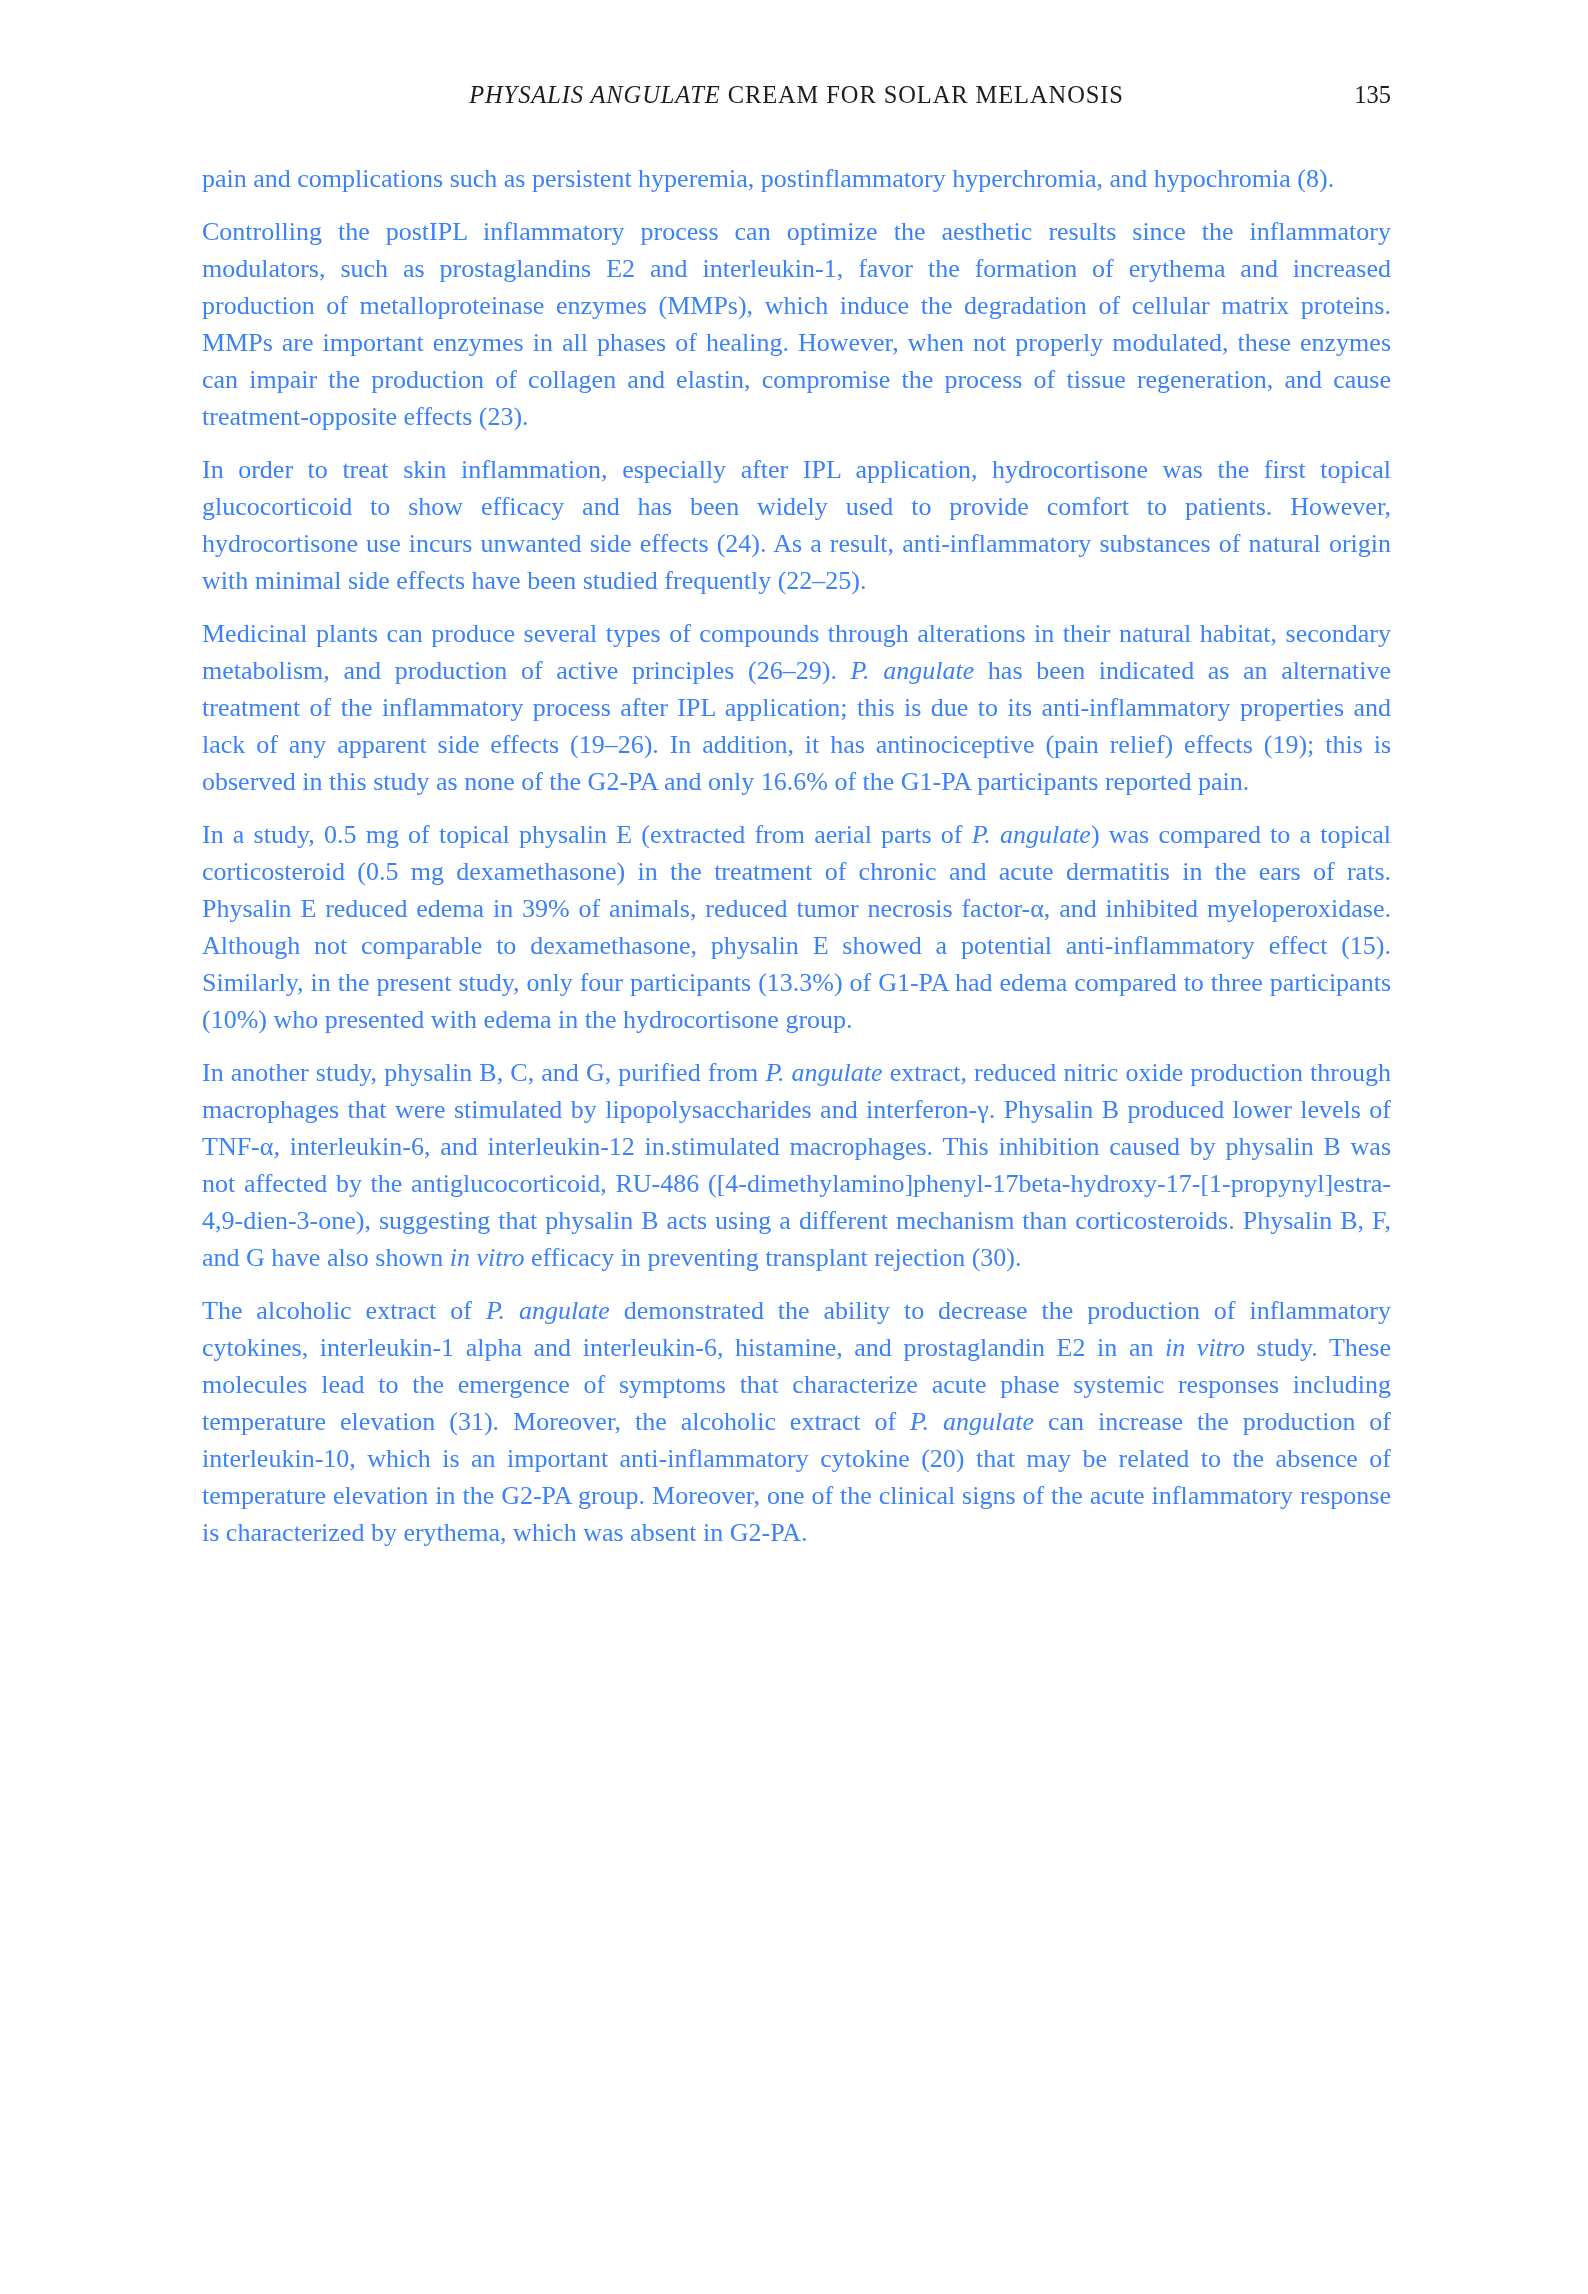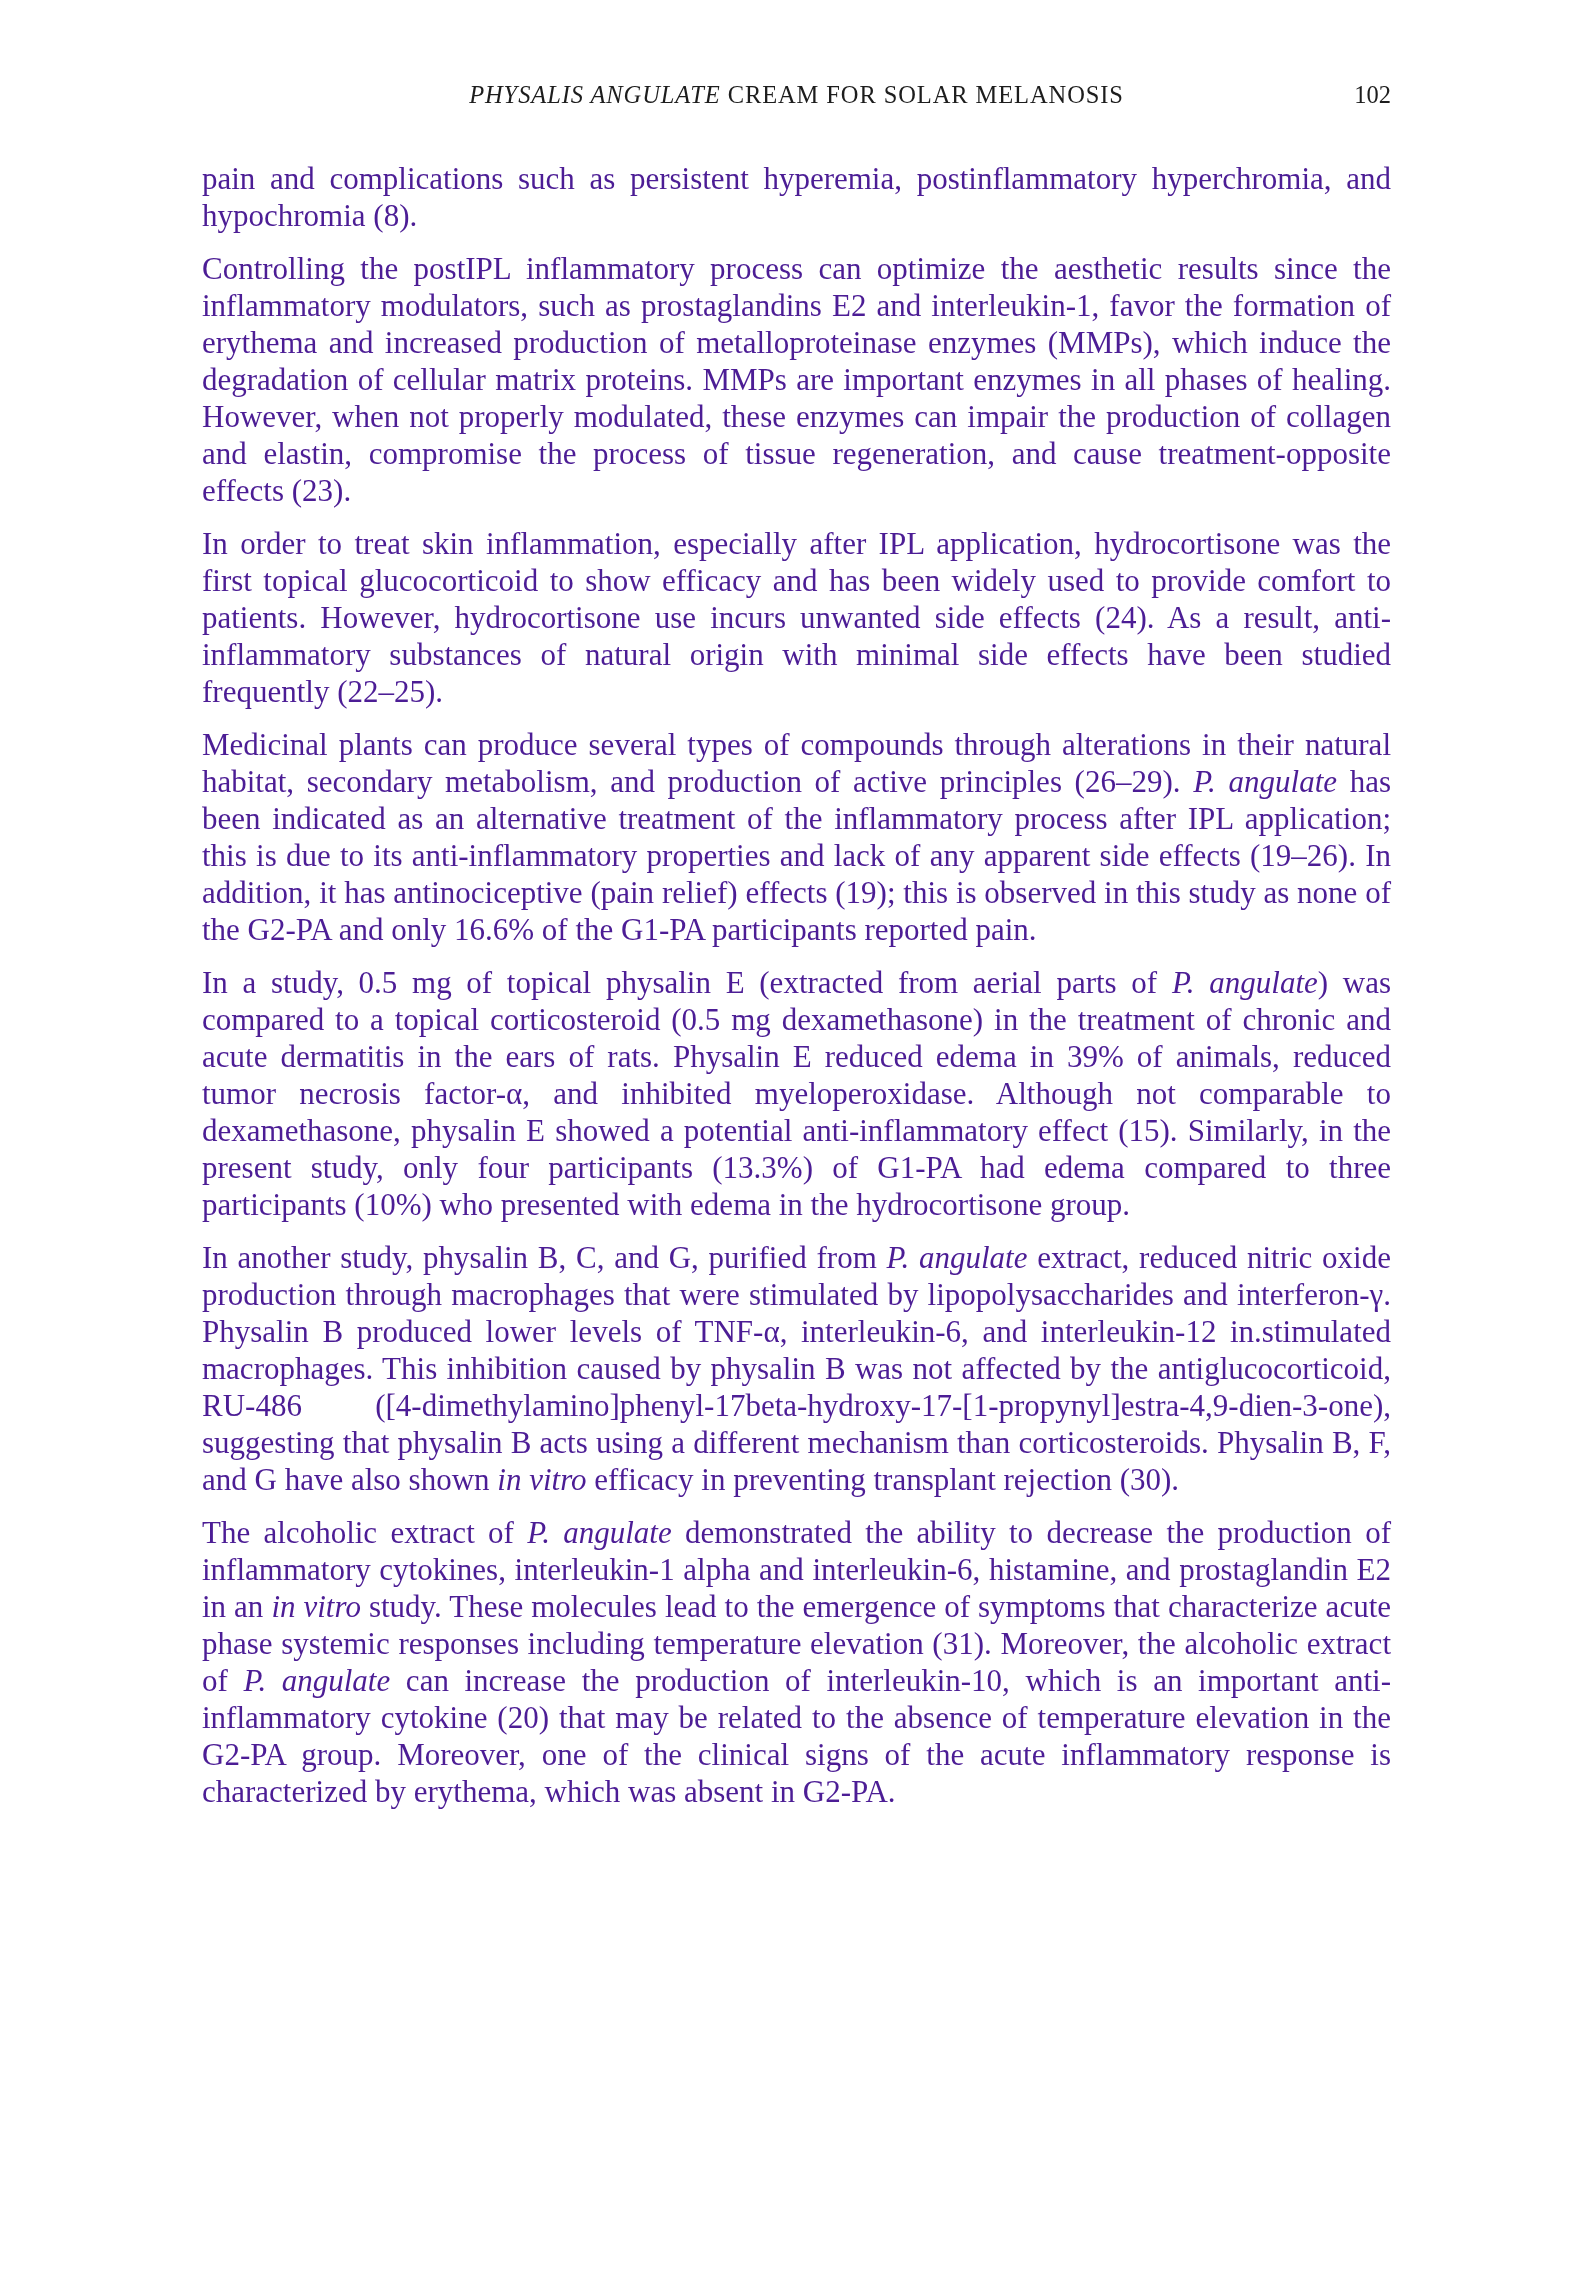--- a/index.html
+++ b/index.html
@@ -32,40 +32,40 @@
     color: #1d1d1d;
   }
   .running-title .italic { font-style: italic; }
   .page-number {
     position: absolute;
     right: 0;
     top: 0;
     font-size: 24.5px;
   }
   .body-text p {
-    font-size: 31px;
+    font-size: 26px;
     line-height: 37px;
     text-align: justify;
     margin-bottom: 16px;
-    color: #4c1d95;
+    color: #3b82f6;
   }
   .body-text p:last-child { margin-bottom: 16px; }
   .italic { font-style: italic; }
 </style>
 </head>
 <body>
 
 <div class="page">
   <div class="content">
 
     <header class="running-header">
       <div class="running-title">
         <span class="italic">PHYSALIS ANGULATE</span><span> CREAM FOR SOLAR MELANOSIS</span>
       </div>
-      <span class="page-number">102</span>
+      <span class="page-number">135</span>
     </header>
 
     <main class="body-text">
         <p><span>pain and complications such as persistent hyperemia, postinflammatory hyperchromia, and hypochromia (8).</span></p>
         <p><span>Controlling the postIPL inflammatory process can optimize the aesthetic results since the inflammatory modulators, such as prostaglandins E2 and interleukin-1, favor the formation of erythema and increased production of metalloproteinase enzymes (MMPs), which induce the degradation of cellular matrix proteins. MMPs are important enzymes in all phases of healing. However, when not properly modulated, these enzymes can impair the production of collagen and elastin, compromise the process of tissue regeneration, and cause treatment-opposite effects (23).</span></p>
         <p><span>In order to treat skin inflammation, especially after IPL application, hydrocortisone was the first topical glucocorticoid to show efficacy and has been widely used to provide comfort to patients. However, hydrocortisone use incurs unwanted side effects (24). As a result, anti-inflammatory substances of natural origin with minimal side effects have been studied frequently (22–25).</span></p>
         <p><span>Medicinal plants can produce several types of compounds through alterations in their natural habitat, secondary metabolism, and production of active principles (26–29). </span><span class="italic">P. angulate</span><span> has been indicated as an alternative treatment of the inflammatory process after IPL application; this is due to its anti-inflammatory properties and lack of any apparent side effects (19–26). In addition, it has antinociceptive (pain relief) effects (19); this is observed in this study as none of the G2-PA and only 16.6% of the G1-PA participants reported pain.</span></p>
         <p><span>In a study, 0.5 mg of topical physalin E (extracted from aerial parts of </span><span class="italic">P. angulate</span><span>) was compared to a topical corticosteroid (0.5 mg dexamethasone) in the treatment of chronic and acute dermatitis in the ears of rats. Physalin E reduced edema in 39% of animals, reduced tumor necrosis factor-α, and inhibited myeloperoxidase. Although not comparable to dexamethasone, physalin E showed a potential anti-inflammatory effect (15). Similarly, in the present study, only four participants (13.3%) of G1-PA had edema compared to three participants (10%) who presented with edema in the hydrocortisone group.</span></p>
         <p><span>In another study, physalin B, C, and G, purified from </span><span class="italic">P. angulate</span><span> extract, reduced nitric oxide production through macrophages that were stimulated by lipopolysaccharides and interferon-γ. Physalin B produced lower levels of TNF-α, interleukin-6, and interleukin-12 in.stimulated macrophages. This inhibition caused by physalin B was not affected by the antiglucocorticoid, RU-486 ([4-dimethylamino]phenyl-17beta-hydroxy-17-[1-propynyl]estra-4,9-dien-3-one), suggesting that physalin B acts using a different mechanism than corticosteroids. Physalin B, F, and G have also shown </span><span class="italic">in vitro</span><span> efficacy in preventing transplant rejection (30).</span></p>
         <p><span>The alcoholic extract of </span><span class="italic">P. angulate</span><span> demonstrated the ability to decrease the production of inflammatory cytokines, interleukin-1 alpha and interleukin-6, histamine, and prostaglandin E2 in an </span><span class="italic">in vitro</span><span> study. These molecules lead to the emergence of symptoms that characterize acute phase systemic responses including temperature elevation (31). Moreover, the alcoholic extract of </span><span class="italic">P. angulate</span><span> can increase the production of interleukin-10, which is an important anti-inflammatory cytokine (20) that may be related to the absence of temperature elevation in the G2-PA group. Moreover, one of the clinical signs of the acute inflammatory response is characterized by erythema, which was absent in G2-PA.</span></p>

